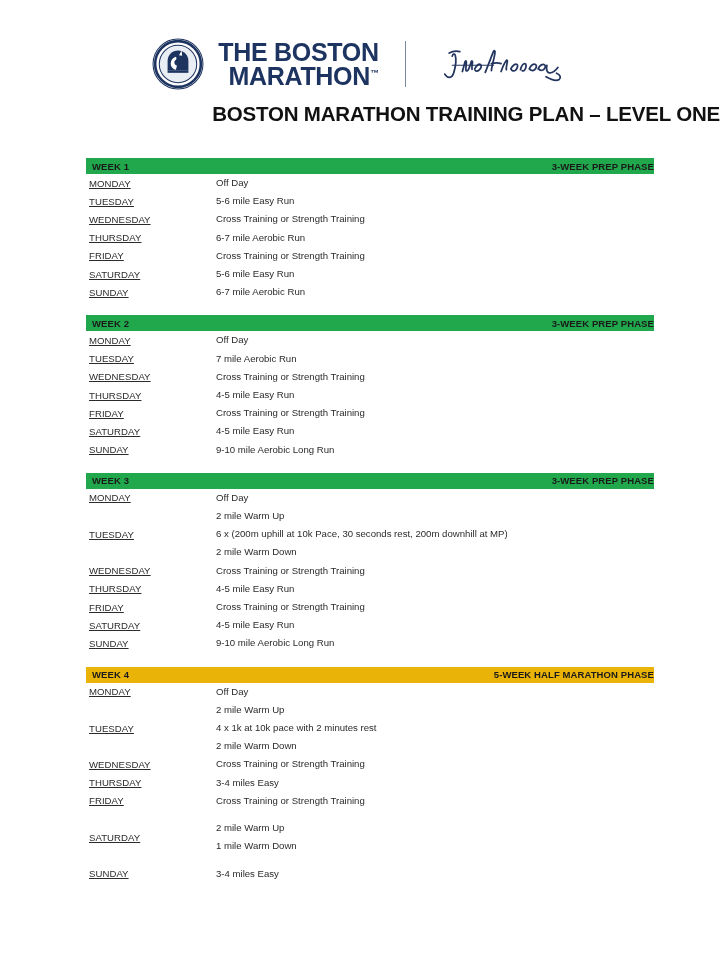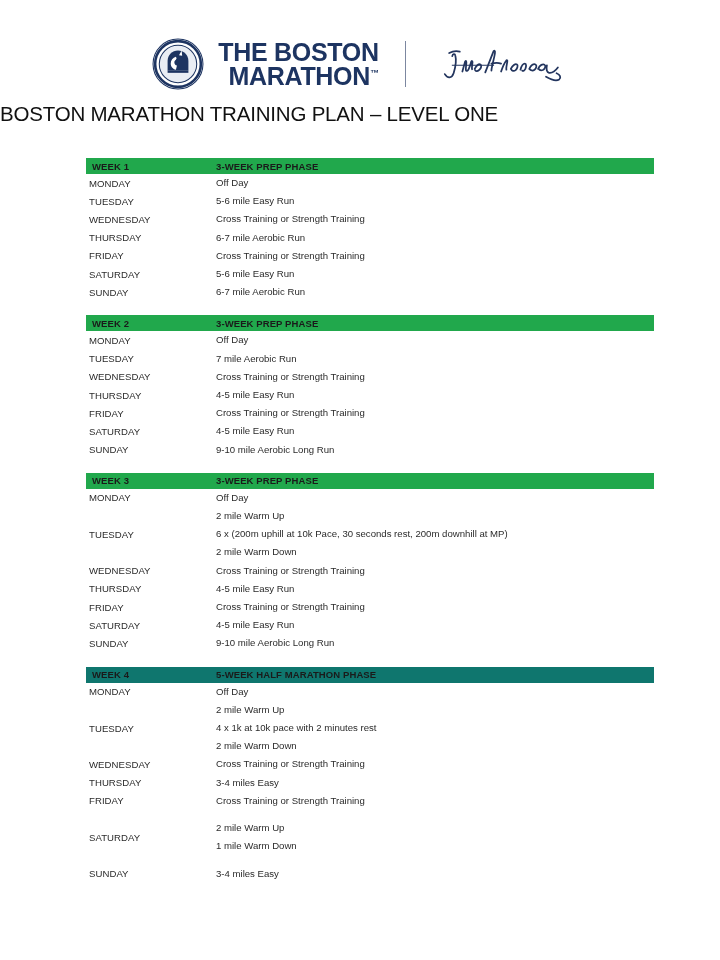--- a/index.html
+++ b/index.html
@@ -62,23 +62,23 @@
     background: #7c87a0;
     margin: 0 16px 0 12px;
   }
   .hancock {
     width: 132px;
     height: 50px;
   }
 
   
   .doc-title {
-    text-align: left;
+    text-align: right;
     font-size: 20.5px;
-    font-weight: normal;
+    font-weight: bold;
     color: #111111;
     letter-spacing: -0.2px;
     margin: 6px 0 0 0;
   }
 
   
   .plan {
     position: absolute;
     left: 86px;
     top: 158px;
@@ -90,41 +90,42 @@
   .week-header {
     display: flex;
     align-items: center;
     height: 16px;
     font-size: 9.5px;
     font-weight: bold;
     color: #1a1a1a;
     letter-spacing: 0.1px;
   }
   .week-header.green { background: #21a84c; }
-  .week-header.gold  { background: #0f766e; }
+  .week-header.gold  { background: #eab308; }
   .week-header .wk-label {
     width: 130px;
     padding-left: 6px;
     box-sizing: border-box;
   }
-  .week-header .wk-phase { flex: 1; }
+  .week-header .wk-phase { flex: 1; text-align: right; }
 
   .day-row {
     display: flex;
     align-items: center;
     min-height: 18.2px;
     font-size: 9.6px;
     color: #2b2b2b;
   }
   .day-row .day-name {
     width: 130px;
     flex: 0 0 130px;
     padding-left: 3px;
     box-sizing: border-box;
     letter-spacing: 0.05px;
+    text-decoration: underline;
   }
   .day-row .day-work {
     flex: 1;
     display: flex;
     flex-direction: column;
     justify-content: center;
     gap: 0;
   }
   .day-row .day-work .line {
     line-height: 18.2px;

